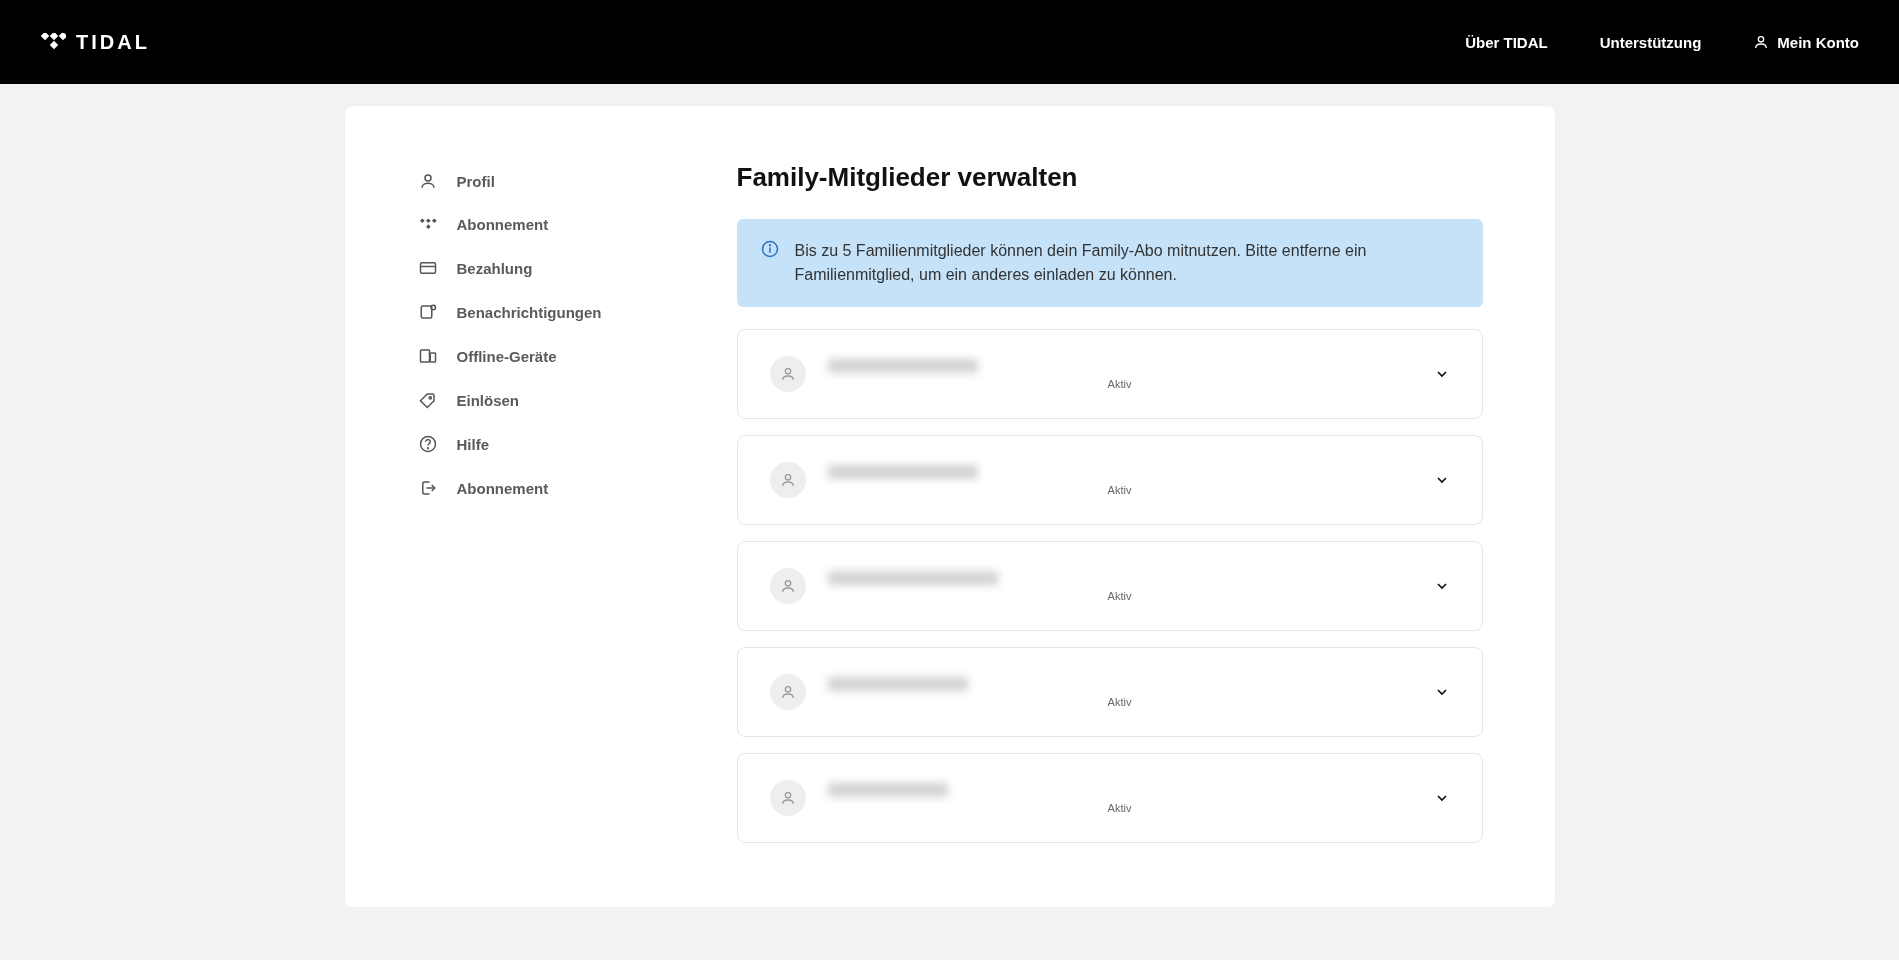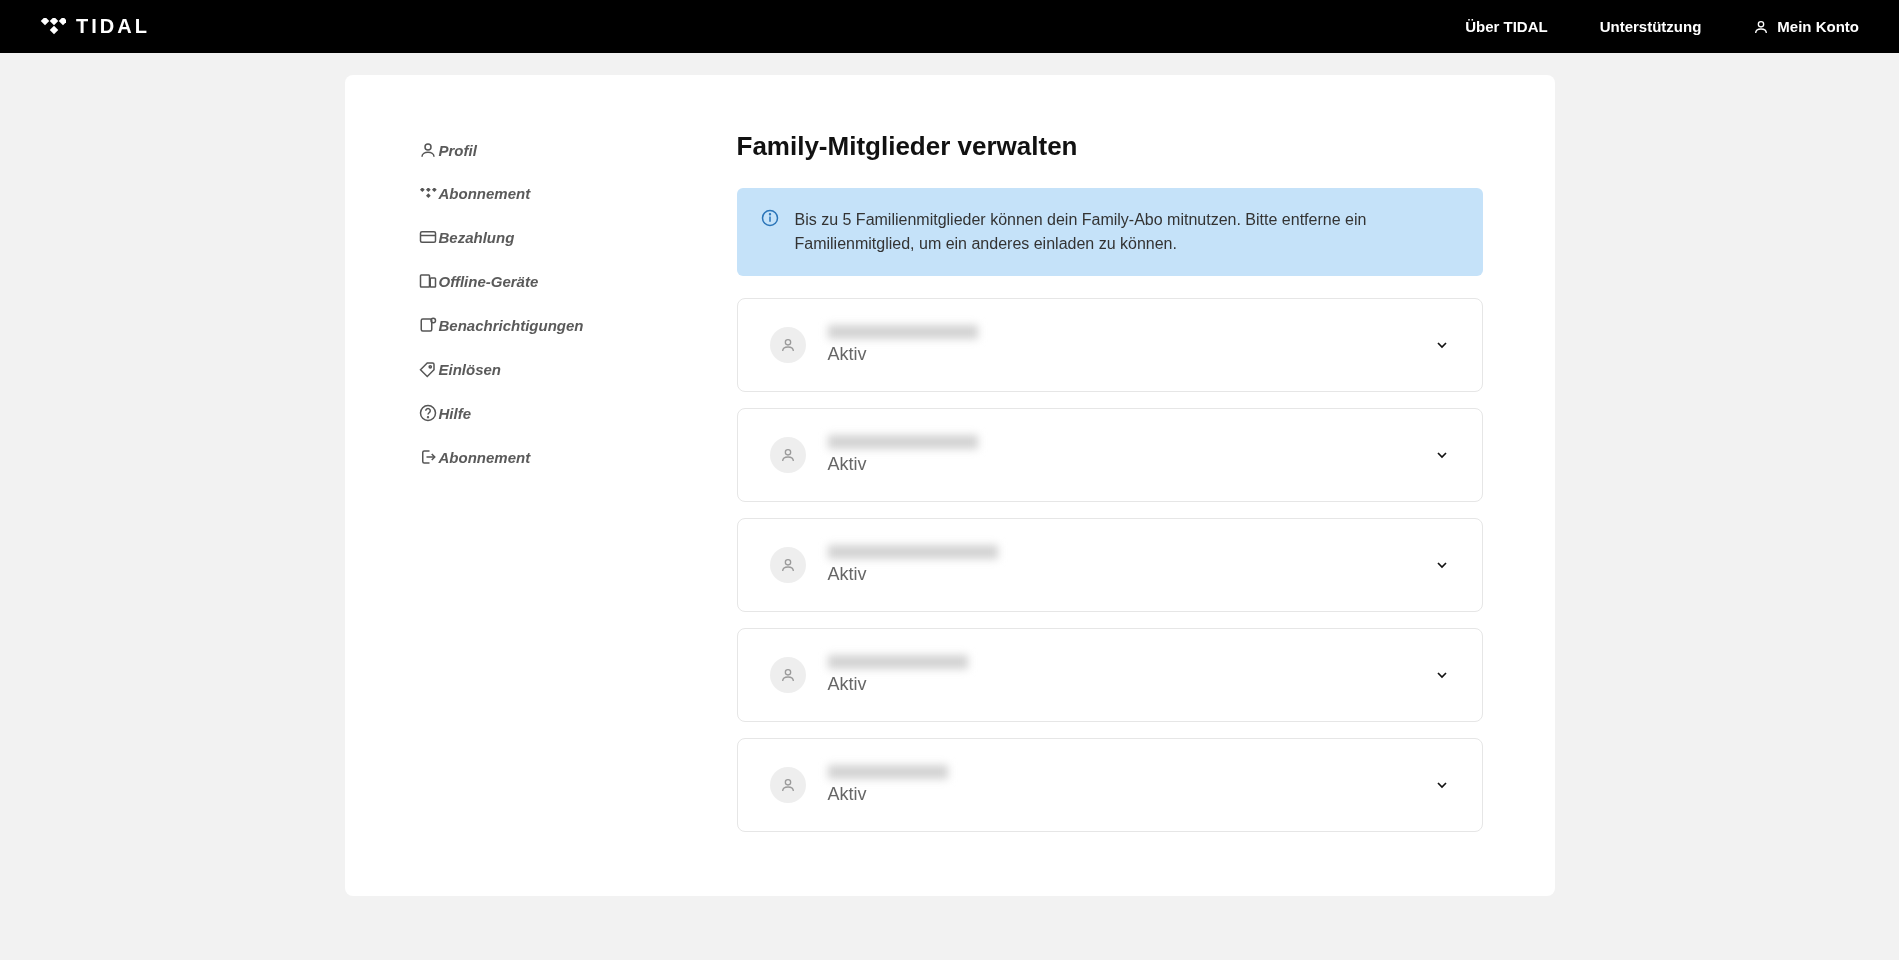--- a/index.html
+++ b/index.html
@@ -8,21 +8,21 @@
     background: #f2f2f2;
     color: #111;
     width: 1899px;
     height: 960px;
     overflow: hidden;
   }
 
   
   .topbar {
     background: #000;
-    height: 53px;
+    height: 84px;
     display: flex;
     align-items: center;
     justify-content: space-between;
     padding: 0 40px;
     color: #fff;
   }
   .brand { display: flex; align-items: center; gap: 10px; }
   .brand-name { font-size: 20px; font-weight: 700; letter-spacing: 3px; }
   .topnav { display: flex; align-items: center; gap: 52px; }
   .topnav a { color: #fff; text-decoration: none; font-size: 15px; font-weight: 600; }
@@ -53,25 +53,24 @@
     width: 170px; height: 16px;
     background: #d2d2d2;
     filter: blur(4px);
     margin-bottom: 8px;
   }
   .plan { color: #6a6a6a; font-size: 15px; }
 
   
   .side-nav { list-style: none; }
   .side-nav li {
-    display: flex; align-items: center; 
+    display: flex; align-items: center; gap: 18px;
     padding: 10px 0; margin-bottom: 6px;
     font-size: 15px; font-weight: 600; color: #5a5a5a;
     cursor: pointer;
-    font-style: italic;
   }
   .side-nav li.active { color: #000; }
   .side-nav .ico { width: 22px; display: flex; justify-content: center; color: #333; }
   .side-nav li.active .ico { color: #000; }
 
   
   .page-title { font-size: 26px; font-weight: 700; margin-bottom: 26px; }
   .info-box {
     background: #c5e2f9; border-radius: 6px;
     display: flex; align-items: flex-start; gap: 16px;
@@ -88,21 +87,21 @@
   }
   .member-avatar {
     width: 36px; height: 36px; border-radius: 50%;
     background: #eeeeee; display:flex; align-items:center; justify-content:center;
     flex-shrink: 0;
   }
   .member-name-blur {
     height: 14px; background: #d2d2d2; filter: blur(4px);
     margin-bottom: 5px;
   }
-  .member-status { font-size: 18px; color: #666; }
+  .member-status { font-size: 11px; color: #666; text-align: center; }
   .member-info { flex: 1; }
   .chevron { color: #111; }
 
   svg { display: block; }
 </style>
 </head>
 <body>
 
 <div class="topbar">
   <div class="brand">
@@ -166,34 +165,34 @@
               <svg width="18" height="18" viewBox="0 0 24 24" fill="none" stroke="#555" stroke-width="2">
                 <rect x="2" y="5" width="20" height="14" rx="2"></rect>
                 <line x1="2" y1="10" x2="22" y2="10"></line>
               </svg>
             </span>
             <span>Bezahlung</span>
           </li>
           <li>
             <span class="ico">
               <svg width="18" height="18" viewBox="0 0 24 24" fill="none" stroke="#555" stroke-width="2">
+                <rect x="3" y="4" width="14" height="16" rx="2"></rect>
+                <circle cx="19" cy="6" r="3" fill="none"></circle>
+              </svg>
+            </span>
+            <span>Benachrichtigungen</span>
+          </li>
+          <li>
+            <span class="ico">
+              <svg width="18" height="18" viewBox="0 0 24 24" fill="none" stroke="#555" stroke-width="2">
                 <rect x="2" y="4" width="12" height="16" rx="1"></rect>
                 <rect x="15" y="8" width="7" height="12" rx="1"></rect>
               </svg>
             </span>
             <span>Offline-Geräte</span>
-          </li>
-          <li>
-            <span class="ico">
-              <svg width="18" height="18" viewBox="0 0 24 24" fill="none" stroke="#555" stroke-width="2">
-                <rect x="3" y="4" width="14" height="16" rx="2"></rect>
-                <circle cx="19" cy="6" r="3" fill="none"></circle>
-              </svg>
-            </span>
-            <span>Benachrichtigungen</span>
           </li>
           <li>
             <span class="ico">
               <svg width="18" height="18" viewBox="0 0 24 24" fill="none" stroke="#555" stroke-width="2">
                 <path d="M20 13l-9 9-9-9 9-9h7a2 2 0 0 1 2 2v7z"></path>
                 <circle cx="15" cy="9" r="1.5"></circle>
               </svg>
             </span>
             <span>Einlösen</span>
           </li>

